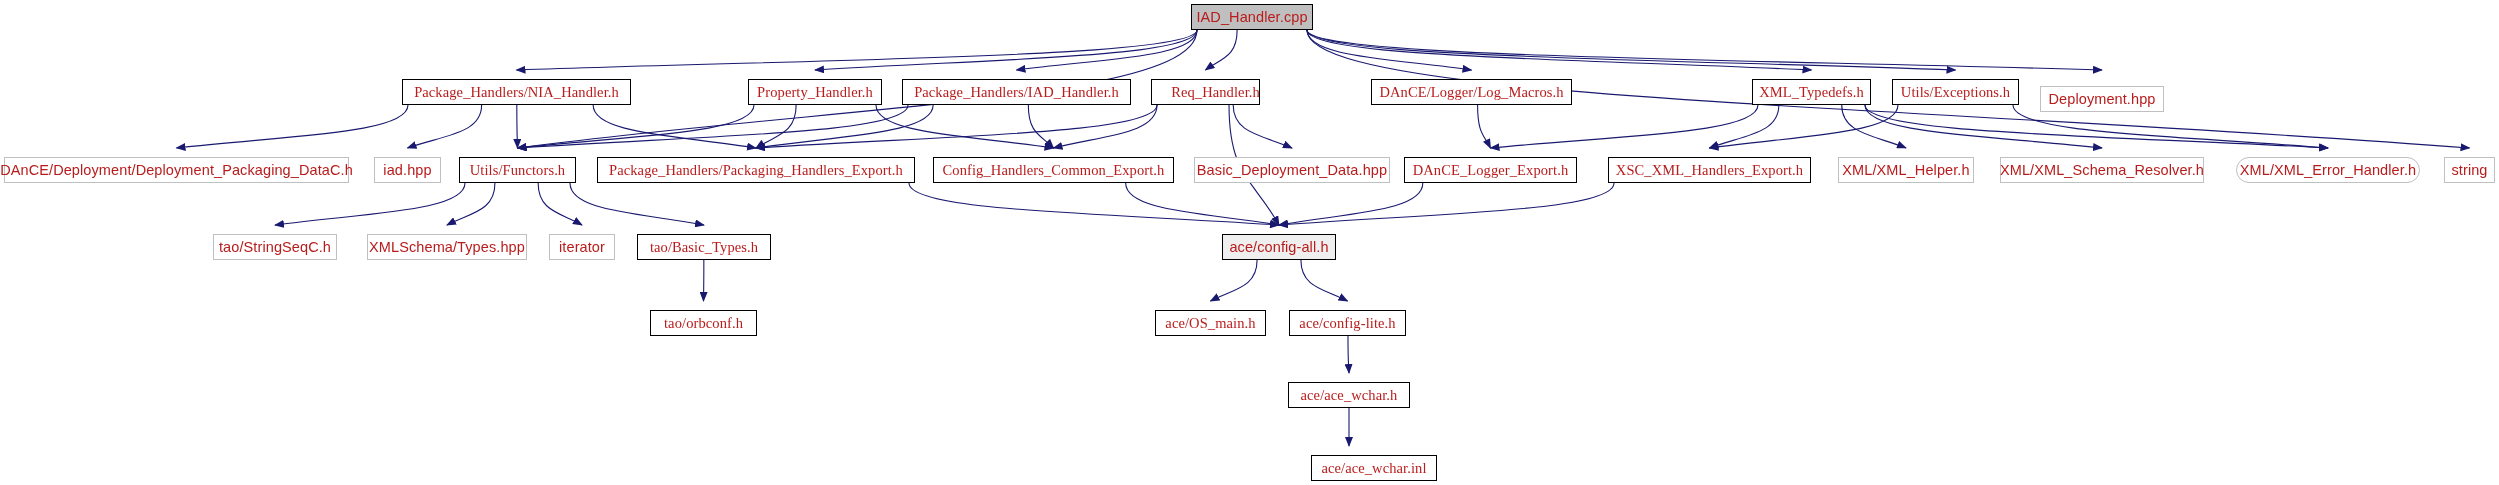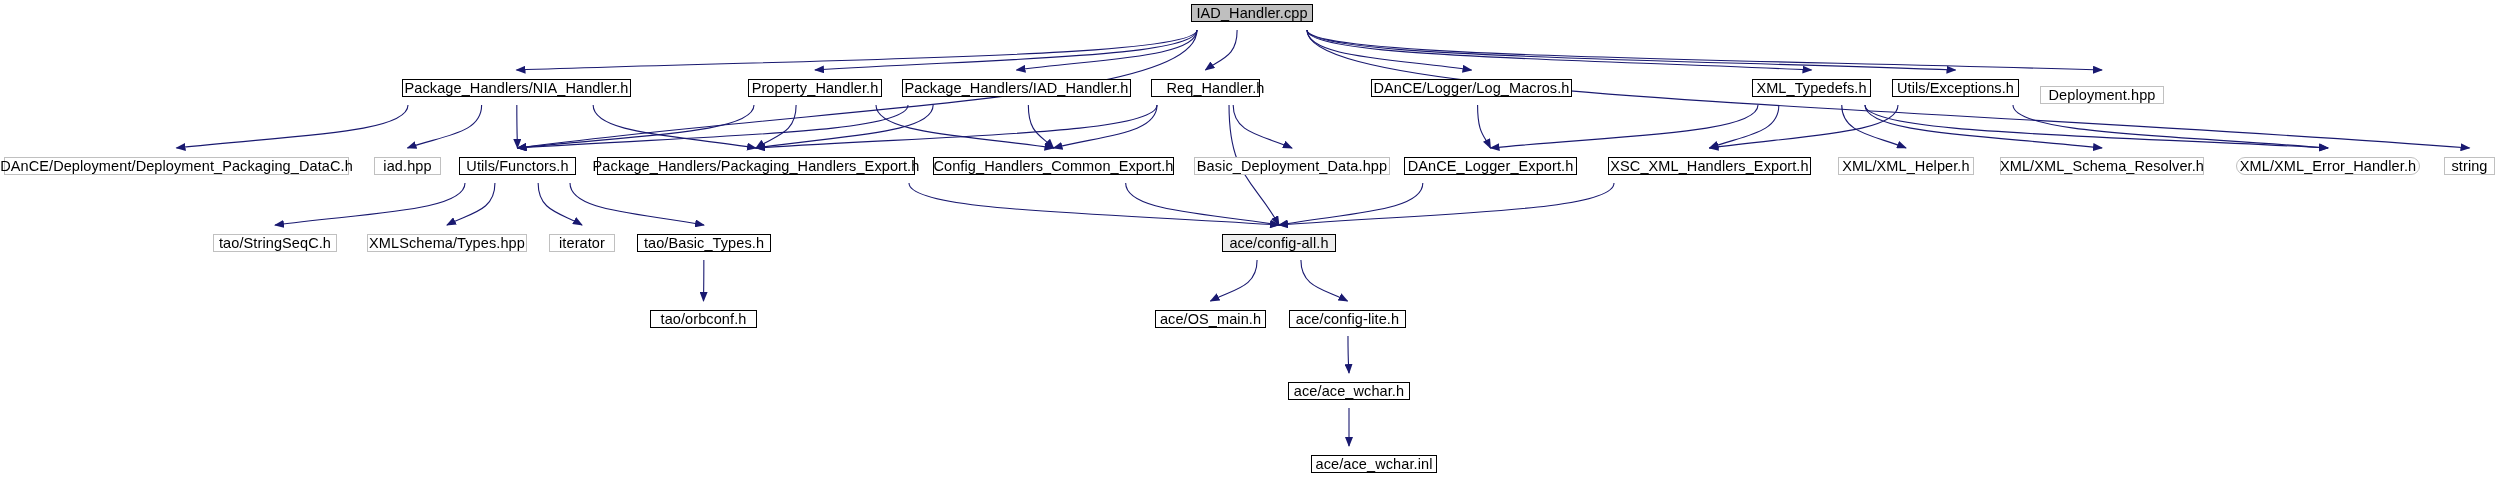--- a/index.html
+++ b/index.html
@@ -8,30 +8,30 @@
     width:2499px;height:485px;
     background:#ffffff;
     font-family:"Liberation Sans", sans-serif;
     overflow:hidden;
   }
   svg.edges{position:absolute;left:0;top:0;width:2499px;height:485px;}
   .node{
     position:absolute;
     box-sizing:border-box;
     display:flex;align-items:center;justify-content:center;
-    height:18px;
+    height:26px;
     font-size:14.5px;
     line-height:1;
     white-space:nowrap;
-    color:#000000;
+    color:#b91c1c;
     background:#ffffff;
     border:1px solid #c0c0c0;
     letter-spacing:0.1px;
   }
-  .node.solid{border:1px solid #000000;}
+  .node.solid{border:1px solid #000000;font-family:Liberation Serif, serif;}
   .node.root{background:#bfbfbf;border:1px solid #000000;}
   .node.shaded{background:#efefef;border:1px solid #000000;}
 </style>
 </head>
 <body>
 
 <div id="canvas">
   <svg class="edges" viewBox="0 0 2499 485">
     <defs>
       <marker id="arrow" markerWidth="10" markerHeight="8" refX="9" refY="4" orient="auto" markerUnits="userSpaceOnUse">

